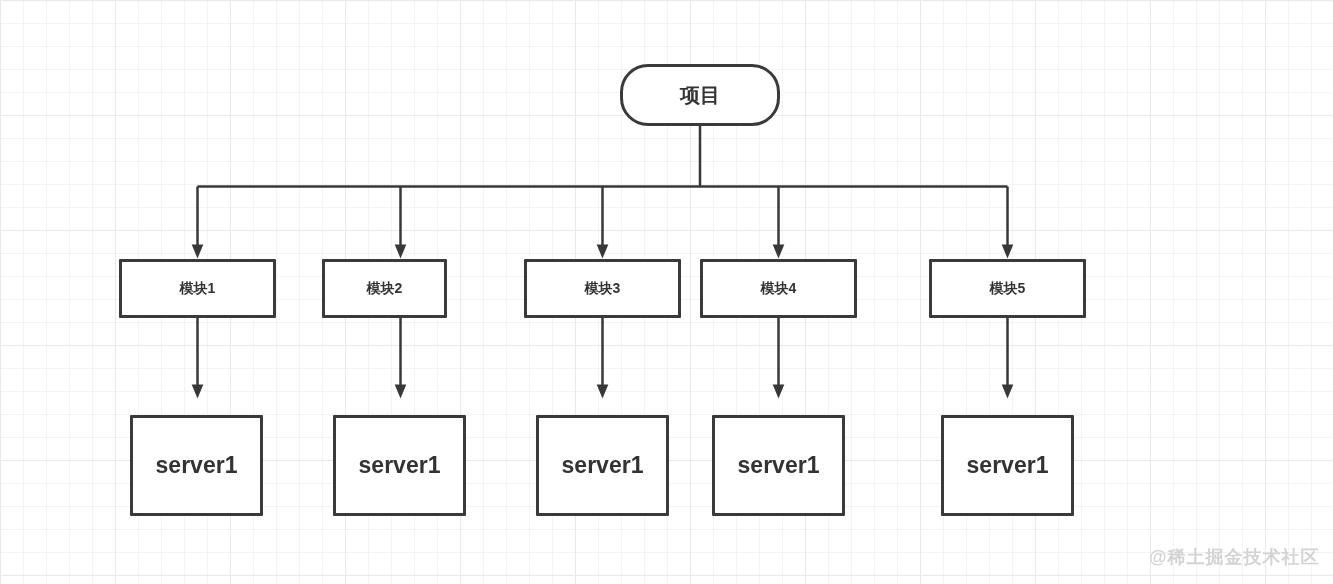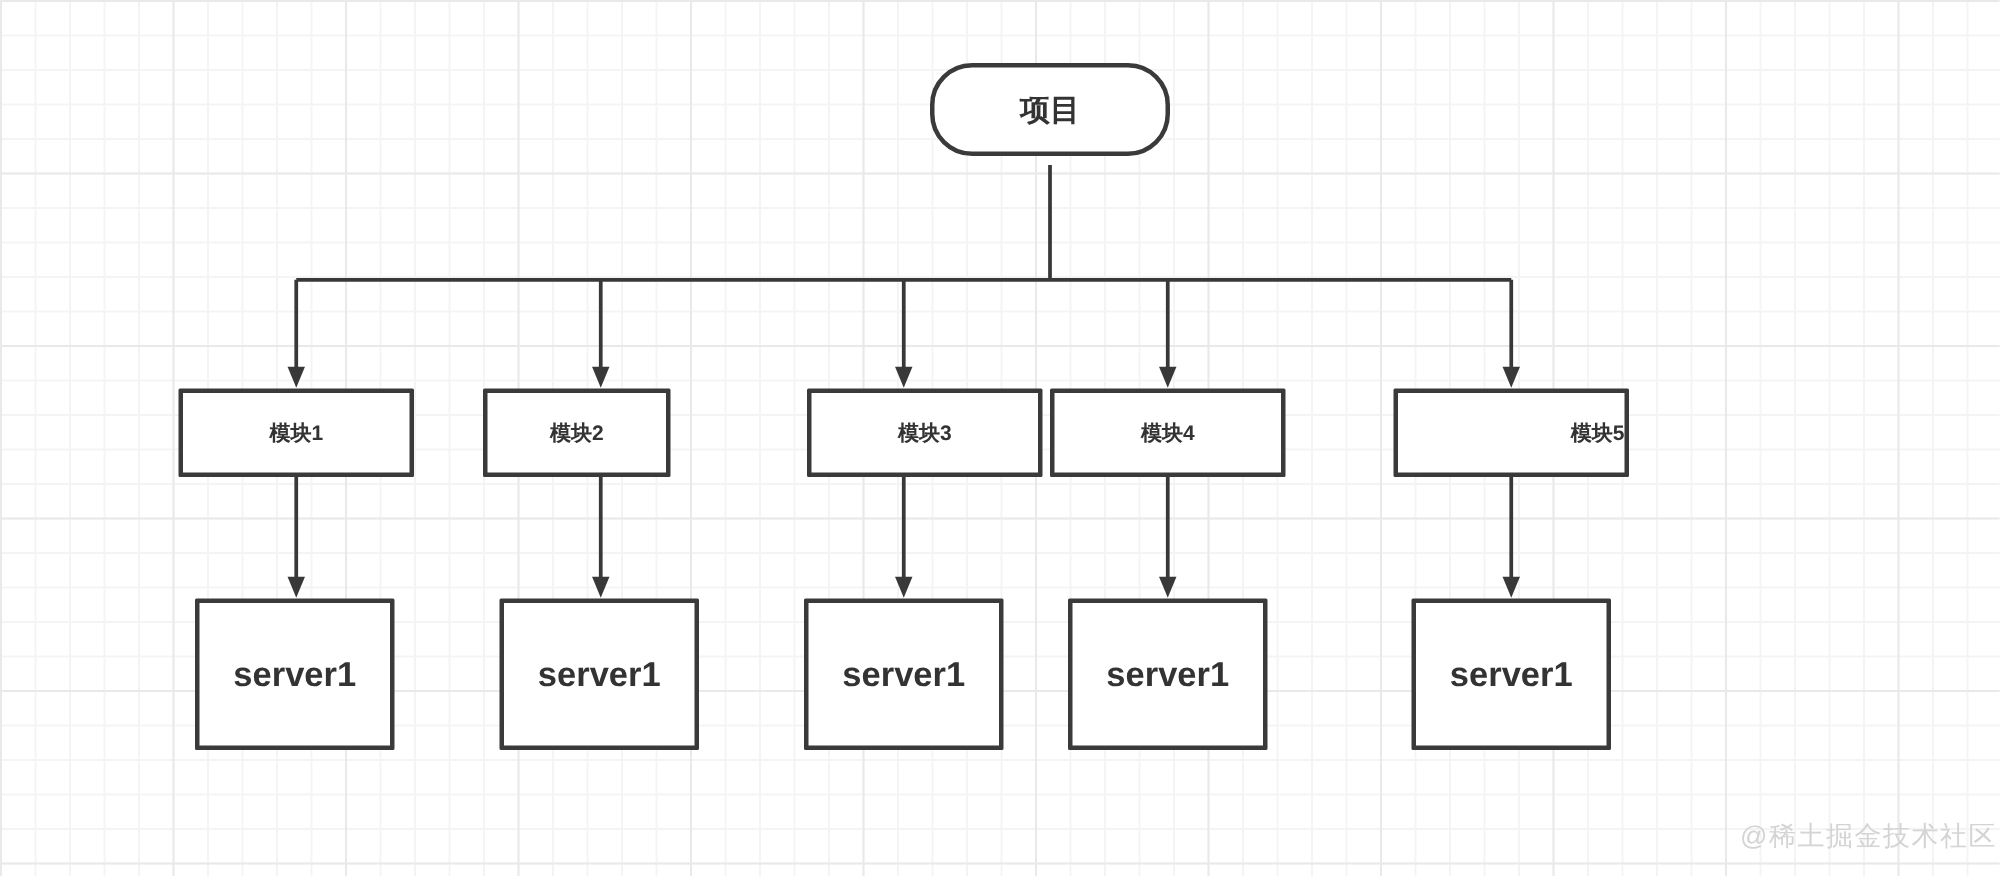--- a/index.html
+++ b/index.html
@@ -43,31 +43,30 @@
     border: 3px solid var(--node_border, #3a3a3a);
     color: var(--text, #333333);
     display: flex;
     align-items: center;
     justify-content: center;
     font-weight: bold;
     text-align: center;
   }
   .node.pill   { border-radius: 28px; font-size: 20px; }
   .node.module { border-radius: 1px;  font-size: 14px; }
-  .node.server { border-radius: 1px;  font-size: 23px; }
+  .node.server { border-radius: 1px;  font-size: 23px; margin-top: 16px; }
   .watermark {
     position: absolute;
     left: 1149px;
     top: 545px;
     font-size: 18px;
-    font-weight: normal;
+    font-weight: bold;
     color: var(--watermark, #d4d4d4);
     letter-spacing: 1px;
     white-space: nowrap;
-    margin-left: 11px;
   }
 </style>
 </head>
 <body>
 
 <div class="canvas">
 
   <svg class="connectors" viewBox="0 0 1333 584">
 
     <path class="edge" d="M700 110 L700 186.5"></path>
@@ -90,37 +89,37 @@
     <path class="edge" d="M400.5 318 L400.5 386"></path>
     <polygon class="arrow" points="400.5,398.5 394.7,384.5 406.3,384.5"></polygon>
     <path class="edge" d="M602.5 318 L602.5 386"></path>
     <polygon class="arrow" points="602.5,398.5 596.7,384.5 608.3,384.5"></polygon>
     <path class="edge" d="M778.5 318 L778.5 386"></path>
     <polygon class="arrow" points="778.5,398.5 772.7,384.5 784.3,384.5"></polygon>
     <path class="edge" d="M1007.5 318 L1007.5 386"></path>
     <polygon class="arrow" points="1007.5,398.5 1001.7,384.5 1013.3,384.5"></polygon>
   </svg>
 
-  <div class="node pill" style="left:620px; top:42px; width:160px; height:62px;">
+  <div class="node pill" style="left:620px; top:64px; width:160px; height:62px;">
     <span>项目</span>
   </div>
 
   <div class="node module" style="left:119px; top:259px; width:157px; height:59px;">
     <span>模块1</span>
   </div>
   <div class="node module" style="left:322px; top:259px; width:125px; height:59px;">
     <span>模块2</span>
   </div>
-  <div class="node module" style="left:524px; top:259px; width:157px; height:59px;margin-left:14px;">
+  <div class="node module" style="left:524px; top:259px; width:157px; height:59px;">
     <span>模块3</span>
   </div>
   <div class="node module" style="left:700px; top:259px; width:157px; height:59px;text-align:right;">
     <span>模块4</span>
   </div>
-  <div class="node module" style="left:929px; top:259px; width:157px; height:59px;justify-content:flex-end;">
+  <div class="node module" style="left:929px; top:259px; width:157px; height:59px;">
     <span>模块5</span>
   </div>
 
   <div class="node server" style="left:130px; top:399px; width:133px; height:101px;">
     <span>server1</span>
   </div>
   <div class="node server" style="left:333px; top:399px; width:133px; height:101px;">
     <span>server1</span>
   </div>
   <div class="node server" style="left:536px; top:399px; width:133px; height:101px;">

